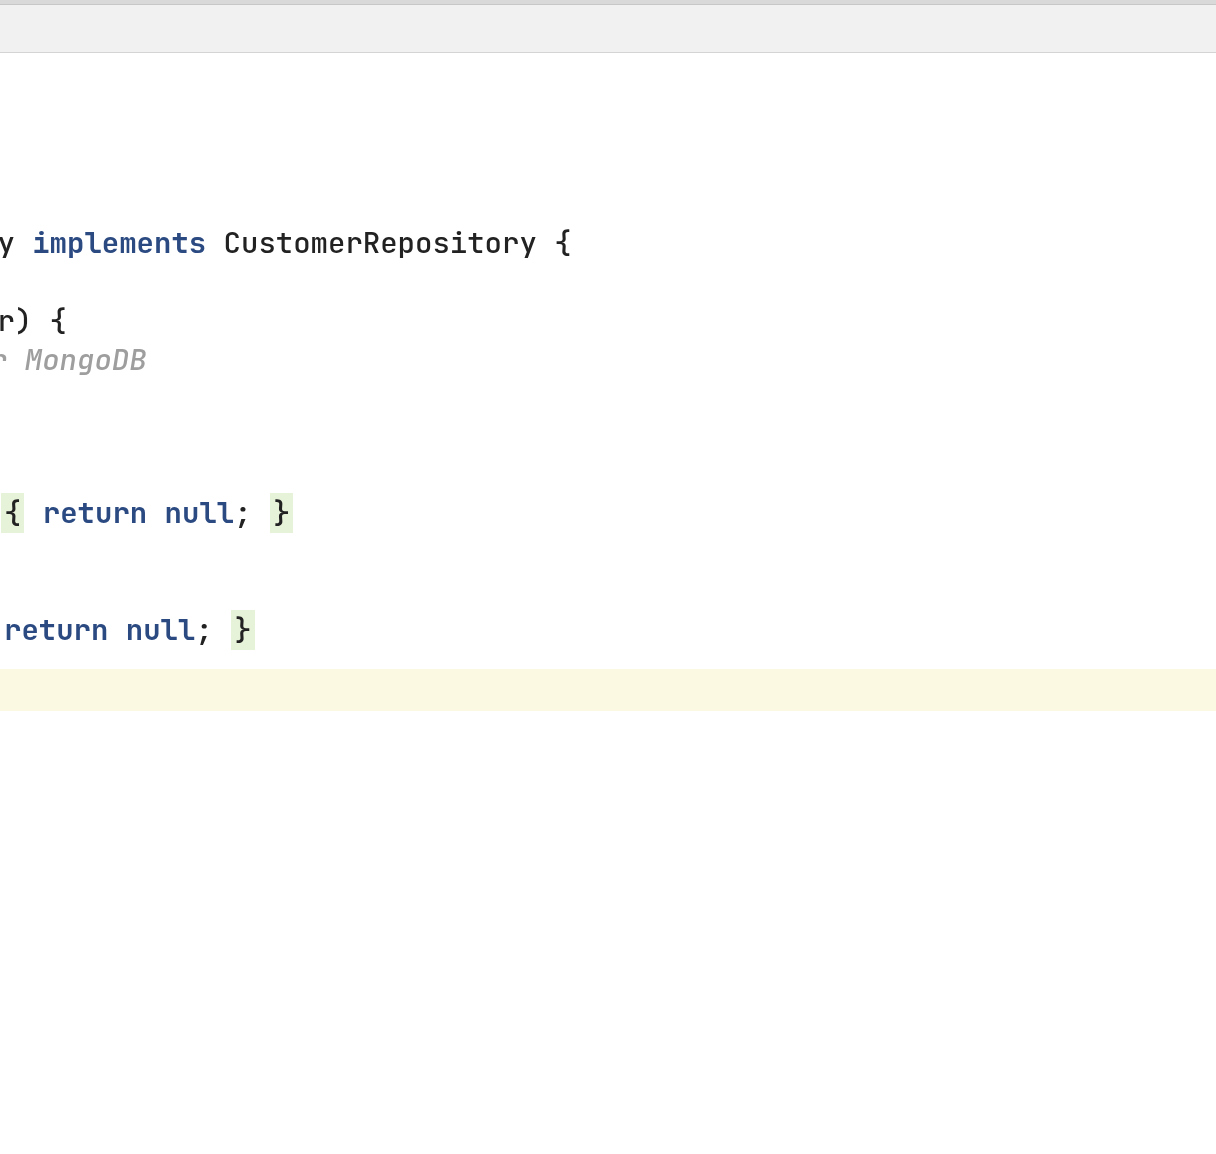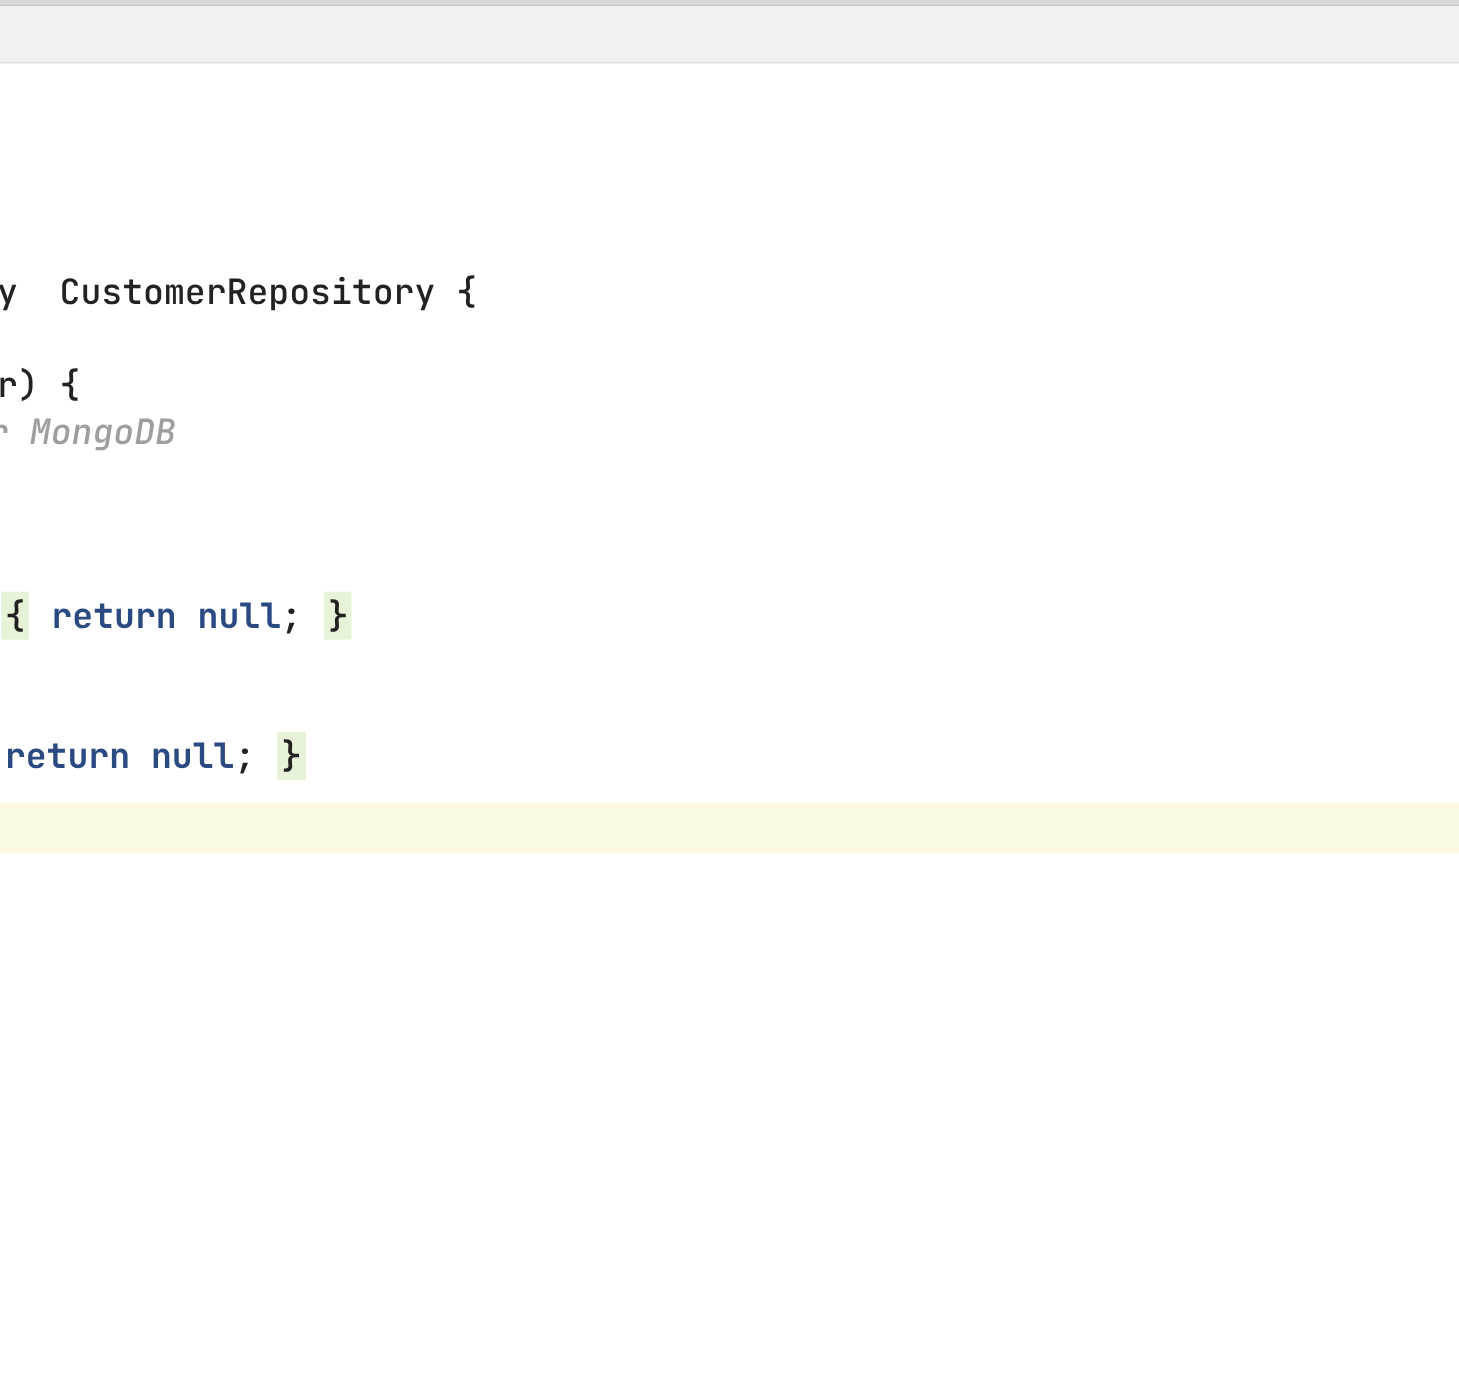--- a/index.html
+++ b/index.html
@@ -73,20 +73,21 @@
 </head>
 <body>
 
 <div class="toolbar-top"></div>
 <div class="toolbar-strip"></div>
 
 <div class="editor">
 
   <div class="code-line l1 clip-neg">
     <span class="plain">ry </span>
+    <span class="kw">implements</span>
     <span class="plain"> CustomerRepository {</span>
   </div>
 
   <div class="code-line l2 clip-neg">
     <span class="plain">er) {</span>
   </div>
 
   <div class="code-line l3 clip-neg2">
     <span class="comment">r MongoDB</span>
   </div>

